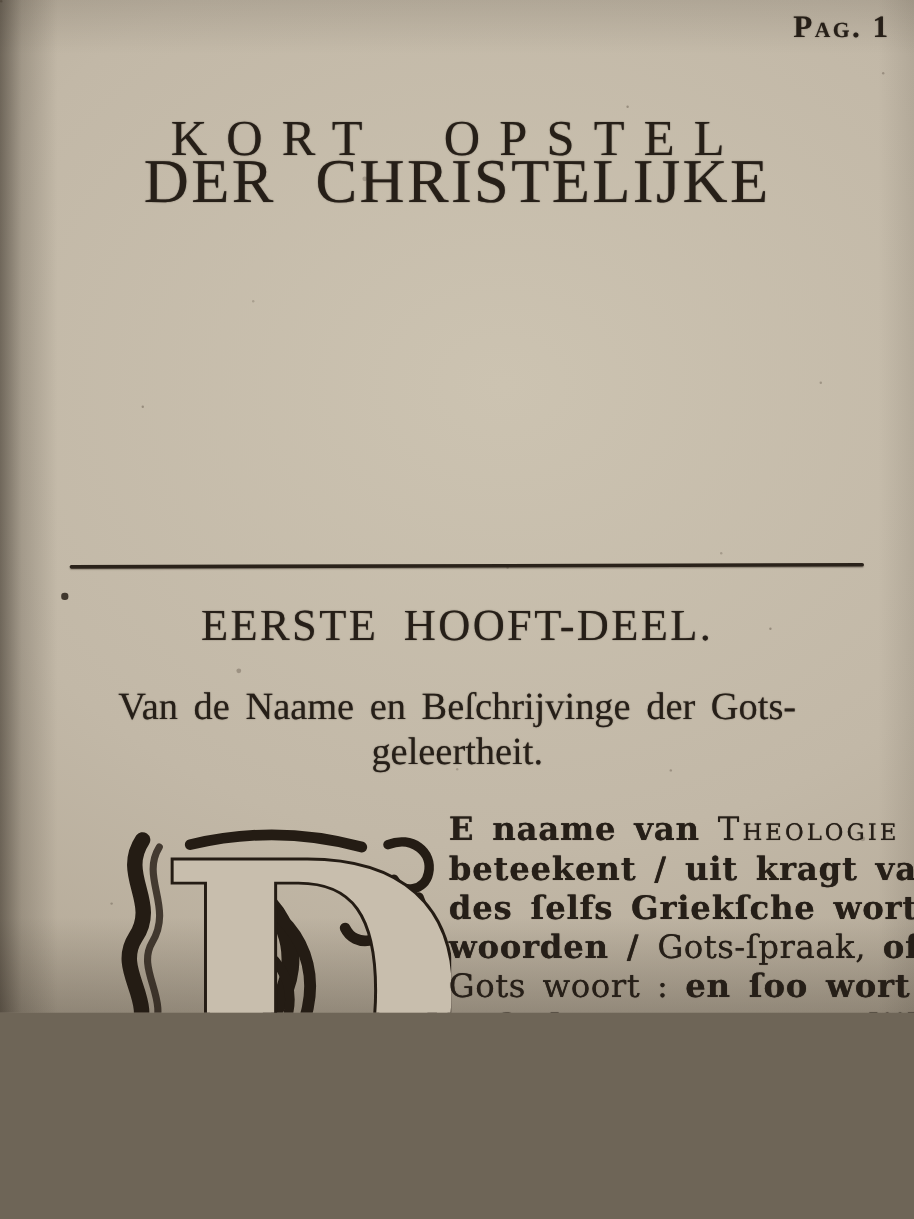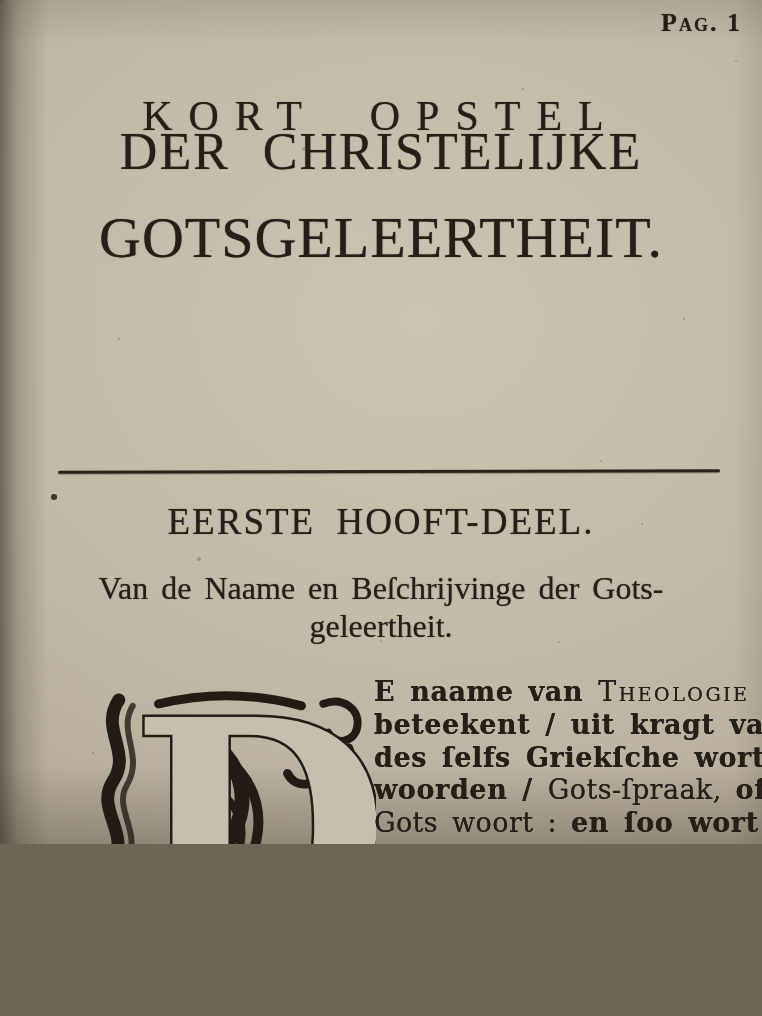--- a/index.html
+++ b/index.html
@@ -63,21 +63,20 @@
 </head>
 <body>
 
 <div class="page">
   <div class="speckles"></div>
 
   <div class="pagnum">Pag. 1</div>
 
   <div class="line t-kort">KORT OPSTEL</div>
   <div class="line t-der">DER CHRISTELIJKE</div>
-  <div class="line t-gots">GOTSGELEERTHEIT.</div>
 
 
   <div class="rule"></div>
 
   <div class="line ch-head">EERSTE HOOFT-DEEL.</div>
   <div class="line ch-sub1">Van de Naame en Beſchrijvinge der Gots-</div>
   <div class="line ch-sub2">geleertheit.</div>
 
   <svg class="dropcap" viewBox="0 0 288 274" aria-hidden="true">
     <g stroke="#241c14" fill="none" stroke-linecap="round">

